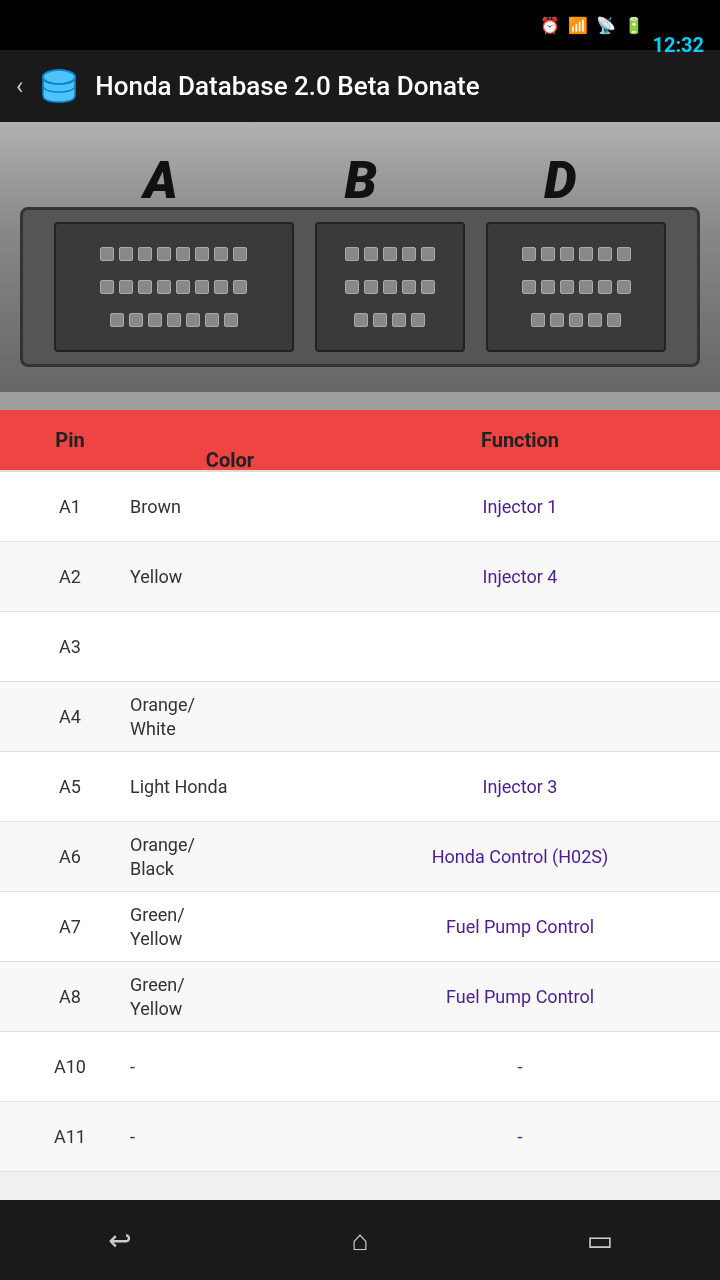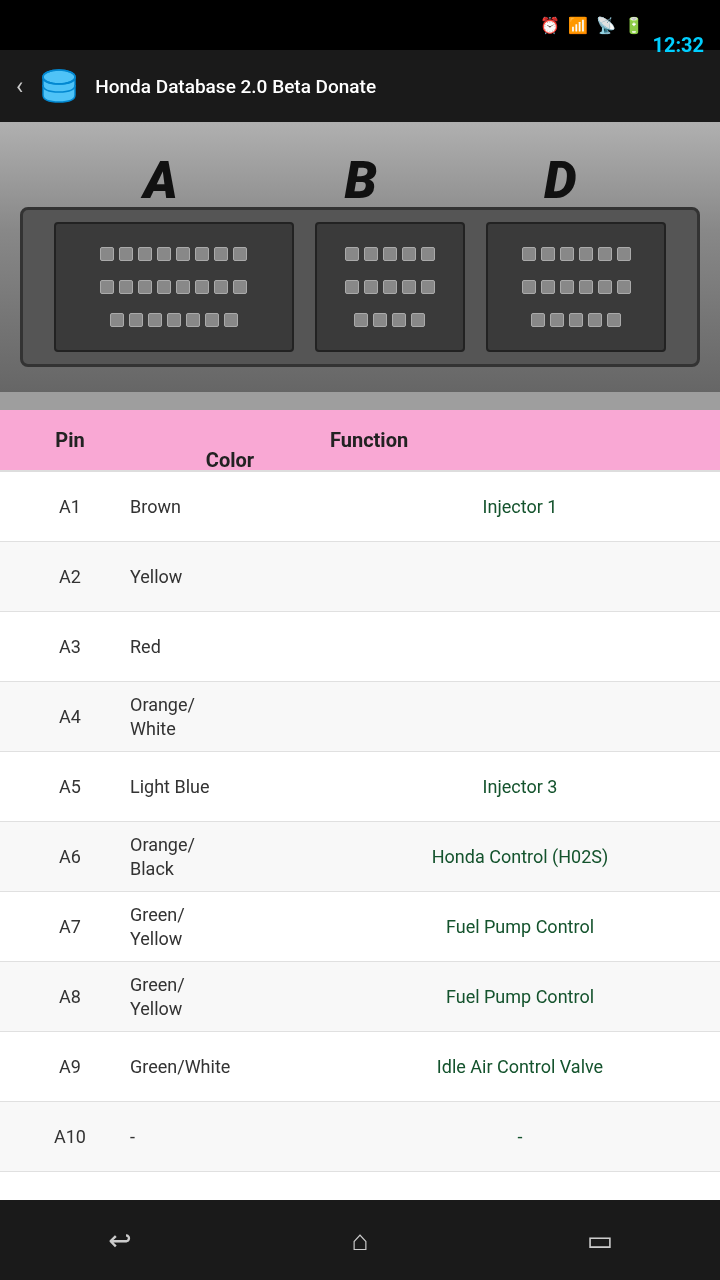--- a/index.html
+++ b/index.html
@@ -62,21 +62,21 @@
       display: flex;
       align-items: center;
       justify-content: center;
     }
     .db-icon {
       width: 38px;
       height: 38px;
     }
     .action-bar-title {
       color: #fff;
-      font-size: 19px;
+      font-size: 26px;
       font-weight: 500;
       flex: 1;
     }
 
     
     .connector-image {
       width: 720px;
       height: 270px;
       background: #c8c8c8;
       position: relative;
@@ -157,42 +157,42 @@
 
     
     .pin-table {
       width: 720px;
       background: #fff;
     }
     .table-header {
       display: flex;
       align-items: center;
       height: 62px;
-      background: #f9a8d4;
+      background: #ef4444;
       border-bottom: 2px solid #ddd;
       padding: 0 10px;
     }
     .col-pin {
       width: 120px;
       text-align: center;
       font-weight: bold;
       font-size: 20px;
       color: #222;
     }
     .col-color {
       width: 200px;
       text-align: center;
       font-weight: bold;
       font-size: 20px;
       color: #222;
       margin-top: 40px;
     }
     .col-function {
       flex: 1;
-      text-align: left;
+      text-align: center;
       font-weight: bold;
       font-size: 20px;
       color: #222;
     }
     .table-row {
       display: flex;
       align-items: center;
       min-height: 70px;
       border-bottom: 1px solid #e0e0e0;
       padding: 0 10px;
@@ -213,21 +213,21 @@
       width: 200px;
       text-align: left;
       font-size: 18px;
       color: #333;
       line-height: 1.3;
     }
     .cell-function {
       flex: 1;
       text-align: center;
       font-size: 18px;
-      color: #14532d;
+      color: #4c1d95;
       line-height: 1.3;
     }
 
     
     .bottom-nav {
       width: 720px;
       height: 80px;
       background: #1a1a1a;
       display: flex;
       align-items: center;
@@ -381,33 +381,33 @@
 
   <div id="table-body">
       <div class="table-row">
         <div class="cell-pin">A1</div>
         <div class="cell-color" style="white-space: pre-line;">Brown</div>
         <div class="cell-function">Injector 1</div>
       </div>
       <div class="table-row">
         <div class="cell-pin">A2</div>
         <div class="cell-color" style="white-space: pre-line;">Yellow</div>
+        <div class="cell-function">Injector 4</div>
       </div>
       <div class="table-row">
         <div class="cell-pin">A3</div>
-        <div class="cell-color" style="white-space: pre-line;">Red</div>
       </div>
       <div class="table-row">
         <div class="cell-pin">A4</div>
         <div class="cell-color" style="white-space: pre-line;">Orange/
 White</div>
       </div>
       <div class="table-row">
         <div class="cell-pin">A5</div>
-        <div class="cell-color" style="white-space: pre-line;">Light Blue</div>
+        <div class="cell-color" style="white-space: pre-line;">Light Honda</div>
         <div class="cell-function">Injector 3</div>
       </div>
       <div class="table-row">
         <div class="cell-pin">A6</div>
         <div class="cell-color" style="white-space: pre-line;">Orange/
 Black</div>
         <div class="cell-function">Honda Control (H02S)</div>
       </div>
       <div class="table-row">
         <div class="cell-pin">A7</div>
@@ -415,25 +415,20 @@
 Yellow</div>
         <div class="cell-function">Fuel Pump Control</div>
       </div>
       <div class="table-row">
         <div class="cell-pin">A8</div>
         <div class="cell-color" style="white-space: pre-line;">Green/
 Yellow</div>
         <div class="cell-function">Fuel Pump Control</div>
       </div>
       <div class="table-row">
-        <div class="cell-pin">A9</div>
-        <div class="cell-color" style="white-space: pre-line;">Green/White</div>
-        <div class="cell-function">Idle Air Control Valve</div>
-      </div>
-      <div class="table-row">
         <div class="cell-pin">A10</div>
         <div class="cell-color" style="white-space: pre-line;">-</div>
         <div class="cell-function">-</div>
       </div>
       <div class="table-row">
         <div class="cell-pin">A11</div>
         <div class="cell-color" style="white-space: pre-line;">-</div>
         <div class="cell-function">-</div>
       </div>
     </div>

